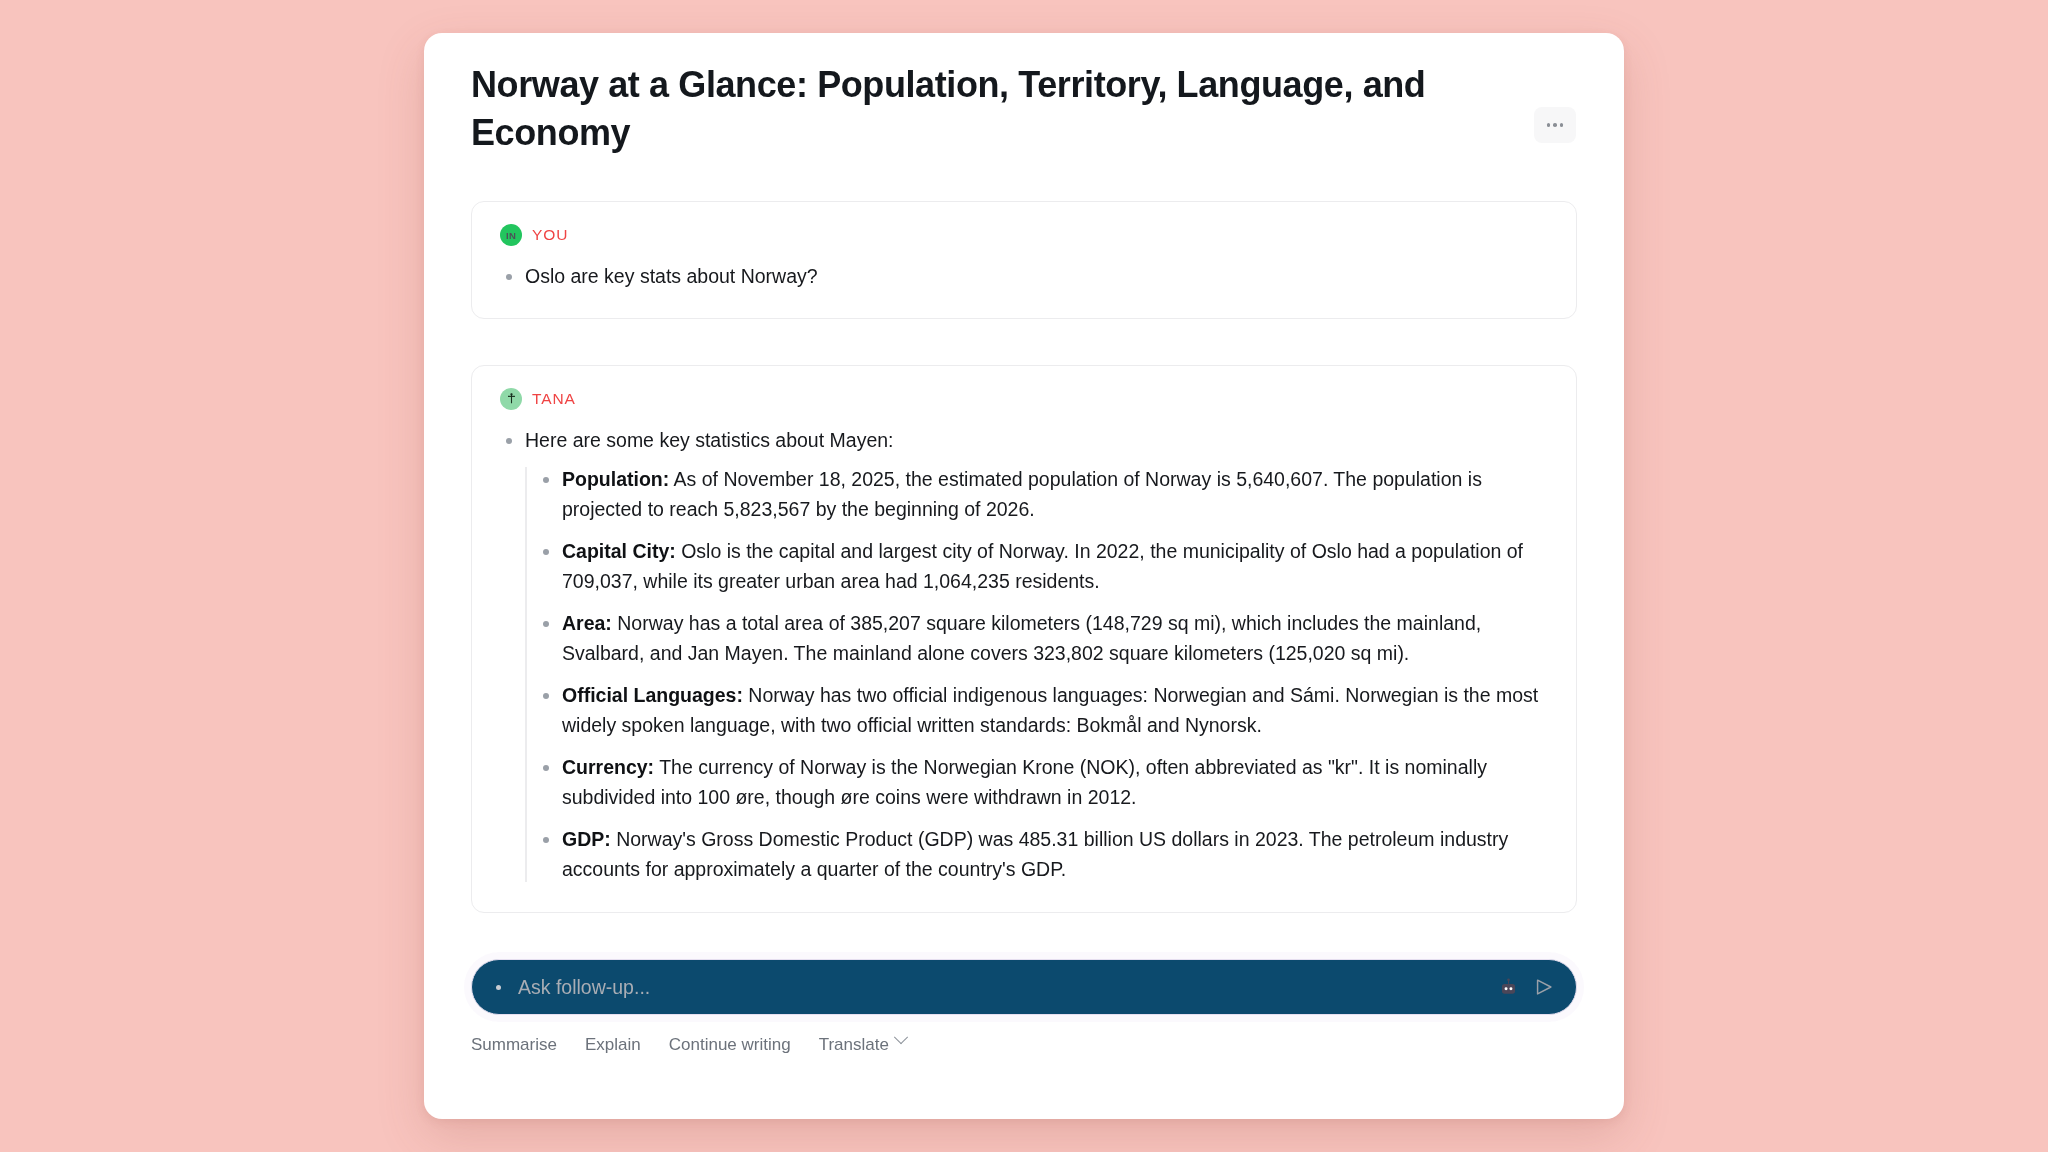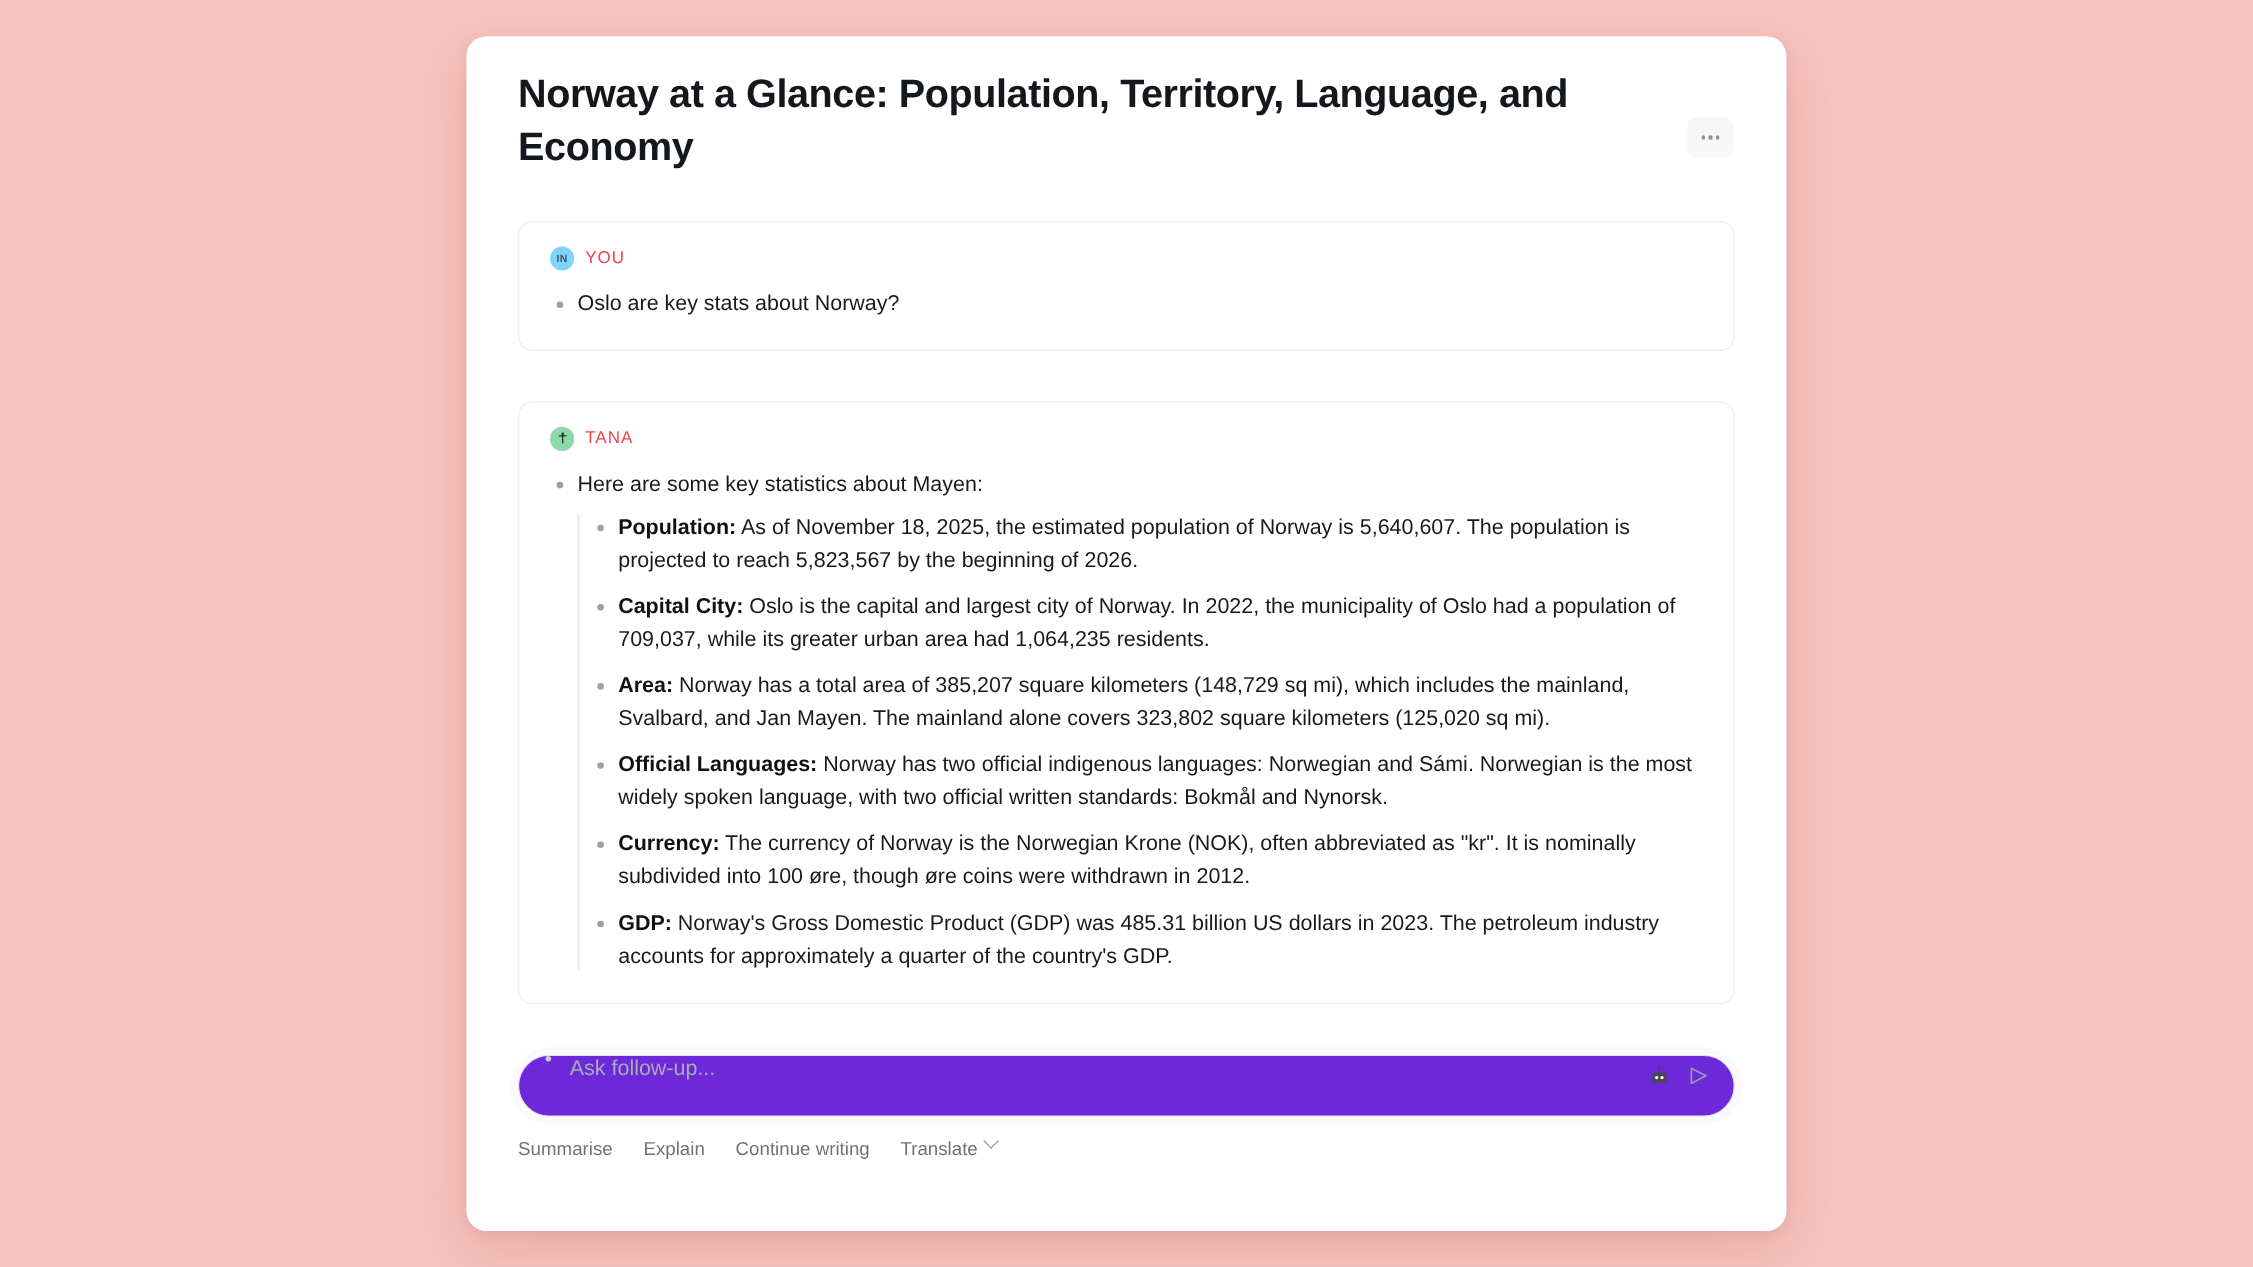--- a/index.html
+++ b/index.html
@@ -104,21 +104,21 @@
   .msg-head .label {
     font-size: 15.5px;
     letter-spacing: 0.9px;
     color: #ef4444;
   }
 
   .avatar-you {
     width: 22px;
     height: 22px;
     border-radius: 50%;
-    background: #7dd3fc;
+    background: #22c55e;
     color: #4c5159;
     font-size: 9.5px;
     font-weight: bold;
     letter-spacing: 0.3px;
     display: flex;
     align-items: center;
     justify-content: center;
     flex: 0 0 auto;
   }
   .avatar-tana {
@@ -211,23 +211,24 @@
   
   .composer-wrap {
     margin: 46px 47px 0 47px;
     position: relative;
   }
   .composer {
     position: relative;
     height: 56px;
     border: 1px solid #e6dff0;
     border-radius: 28px;
-    background: #6d28d9;
+    background: #0c4a6e;
     box-shadow: 0 0 0 7px rgba(160, 120, 200, 0.045);
     display: flex;
+    align-items: center;
     padding: 0 14px 0 24px;
     box-sizing: border-box;
   }
   .composer .in-bullet {
     width: 5px;
     height: 5px;
     border-radius: 50%;
     background: #c9ccd2;
     flex: 0 0 auto;
     margin-right: 17px;

